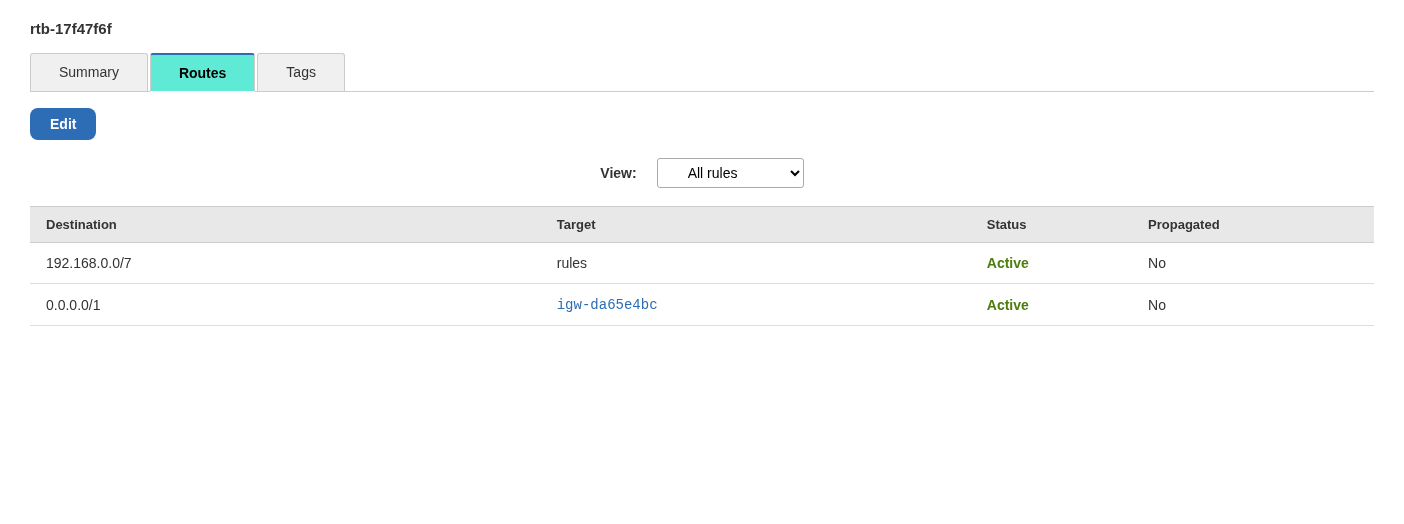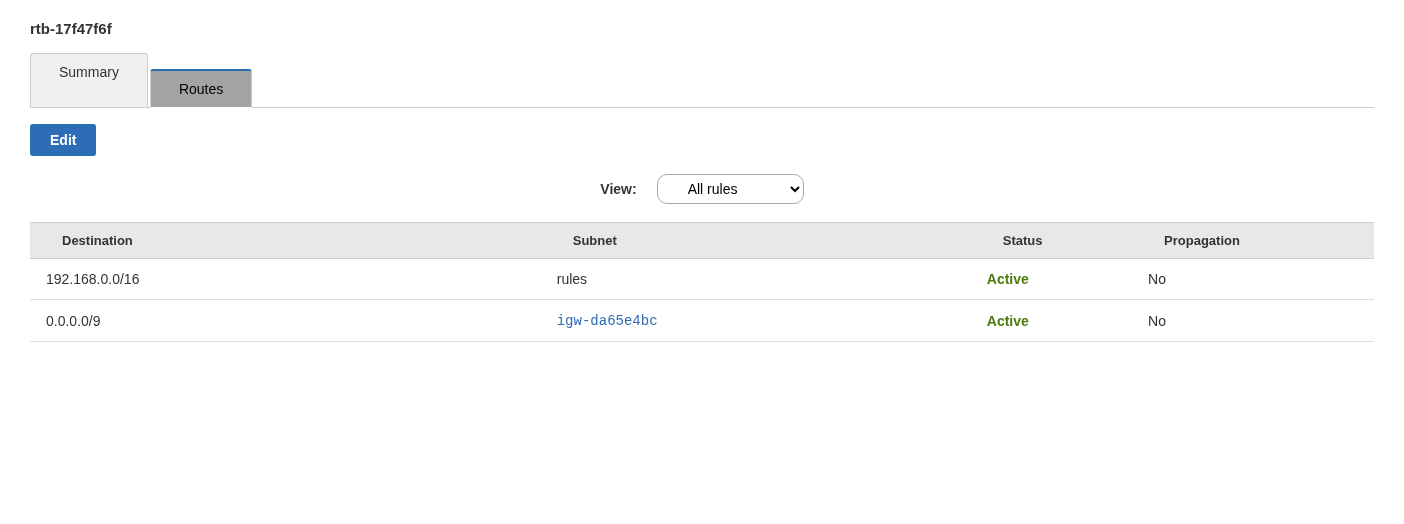--- a/index.html
+++ b/index.html
@@ -30,76 +30,75 @@
       background: #f0f0f0;
       cursor: pointer;
       font-size: 14px;
       color: #333;
       margin-right: 2px;
       border-radius: 3px 3px 0 0;
       text-align: center;
     }
 
     .tab.active {
-      background: #a3a3a3;
-      font-weight: normal;
+      background: #5eead4;
+      font-weight: bold;
       border-top: 2px solid #2d6db5;
       border-bottom: 1px solid #fff;
       margin-bottom: -1px;
       color: #000;
-      margin-top: 16px;
     }
 
     .edit-btn {
       background: #2d6db5;
       color: #fff;
       border: none;
       padding: 8px 20px;
       font-size: 14px;
       font-weight: bold;
-      border-radius: 3px;
+      border-radius: 8px;
       cursor: pointer;
       margin-bottom: 18px;
     }
 
     .view-bar {
       display: flex;
       align-items: center;
       justify-content: center;
       margin-bottom: 18px;
       gap: 20px;
     }
 
     .view-label {
       font-weight: bold;
       font-size: 14px;
     }
 
     .view-select {
       padding: 5px 26px;
       border: 1px solid #aaa;
-      border-radius: 10px;
+      border-radius: 3px;
       font-size: 14px;
       background: #fff;
       appearance: auto;
       min-width: 130px;
     }
 
     .routes-table {
       width: 100%;
       border-collapse: collapse;
     }
 
     .routes-table thead tr {
       background: #e8e8e8;
     }
 
     .routes-table th {
       text-align: left;
-      padding: 10px 32px;
+      padding: 10px 16px;
       font-weight: bold;
       font-size: 13px;
       border-top: 1px solid #ccc;
       border-bottom: 1px solid #ccc;
     }
 
     .routes-table td {
       padding: 12px 16px;
       border-bottom: 1px solid #ddd;
       font-size: 14px;
@@ -129,50 +128,51 @@
 </head>
 <body>
 
 
 
 <div class="page-title">rtb-17f47f6f</div>
 
 <div class="tabs">
   <div class="tab">Summary</div>
   <div class="tab active">Routes</div>
+  <div class="tab">Tags</div>
 </div>
 
 <button class="edit-btn">Edit</button>
 
 <div class="view-bar">
   <span class="view-label">View:</span>
   <select class="view-select">
     <option>All rules</option>
     <option>Active rules</option>
   </select>
 </div>
 
 <table class="routes-table">
   <thead>
     <tr>
       <th class="col-destination">Destination</th>
-      <th class="col-target">Subnet</th>
+      <th class="col-target">Target</th>
       <th class="col-status">Status</th>
-      <th class="col-propagated">Propagation</th>
+      <th class="col-propagated">Propagated</th>
     </tr>
   </thead>
   <tbody>
     <tr>
-      <td>192.168.0.0/16</td>
+      <td>192.168.0.0/7</td>
       <td>rules</td>
       <td class="status-active">Active</td>
       <td>No</td>
     </tr>
     <tr>
-      <td>0.0.0.0/9</td>
+      <td>0.0.0.0/1</td>
       <td><a class="link">igw-da65e4bc</a></td>
       <td class="status-active">Active</td>
       <td>No</td>
     </tr>
   </tbody>
 </table>
 
 
 
 

